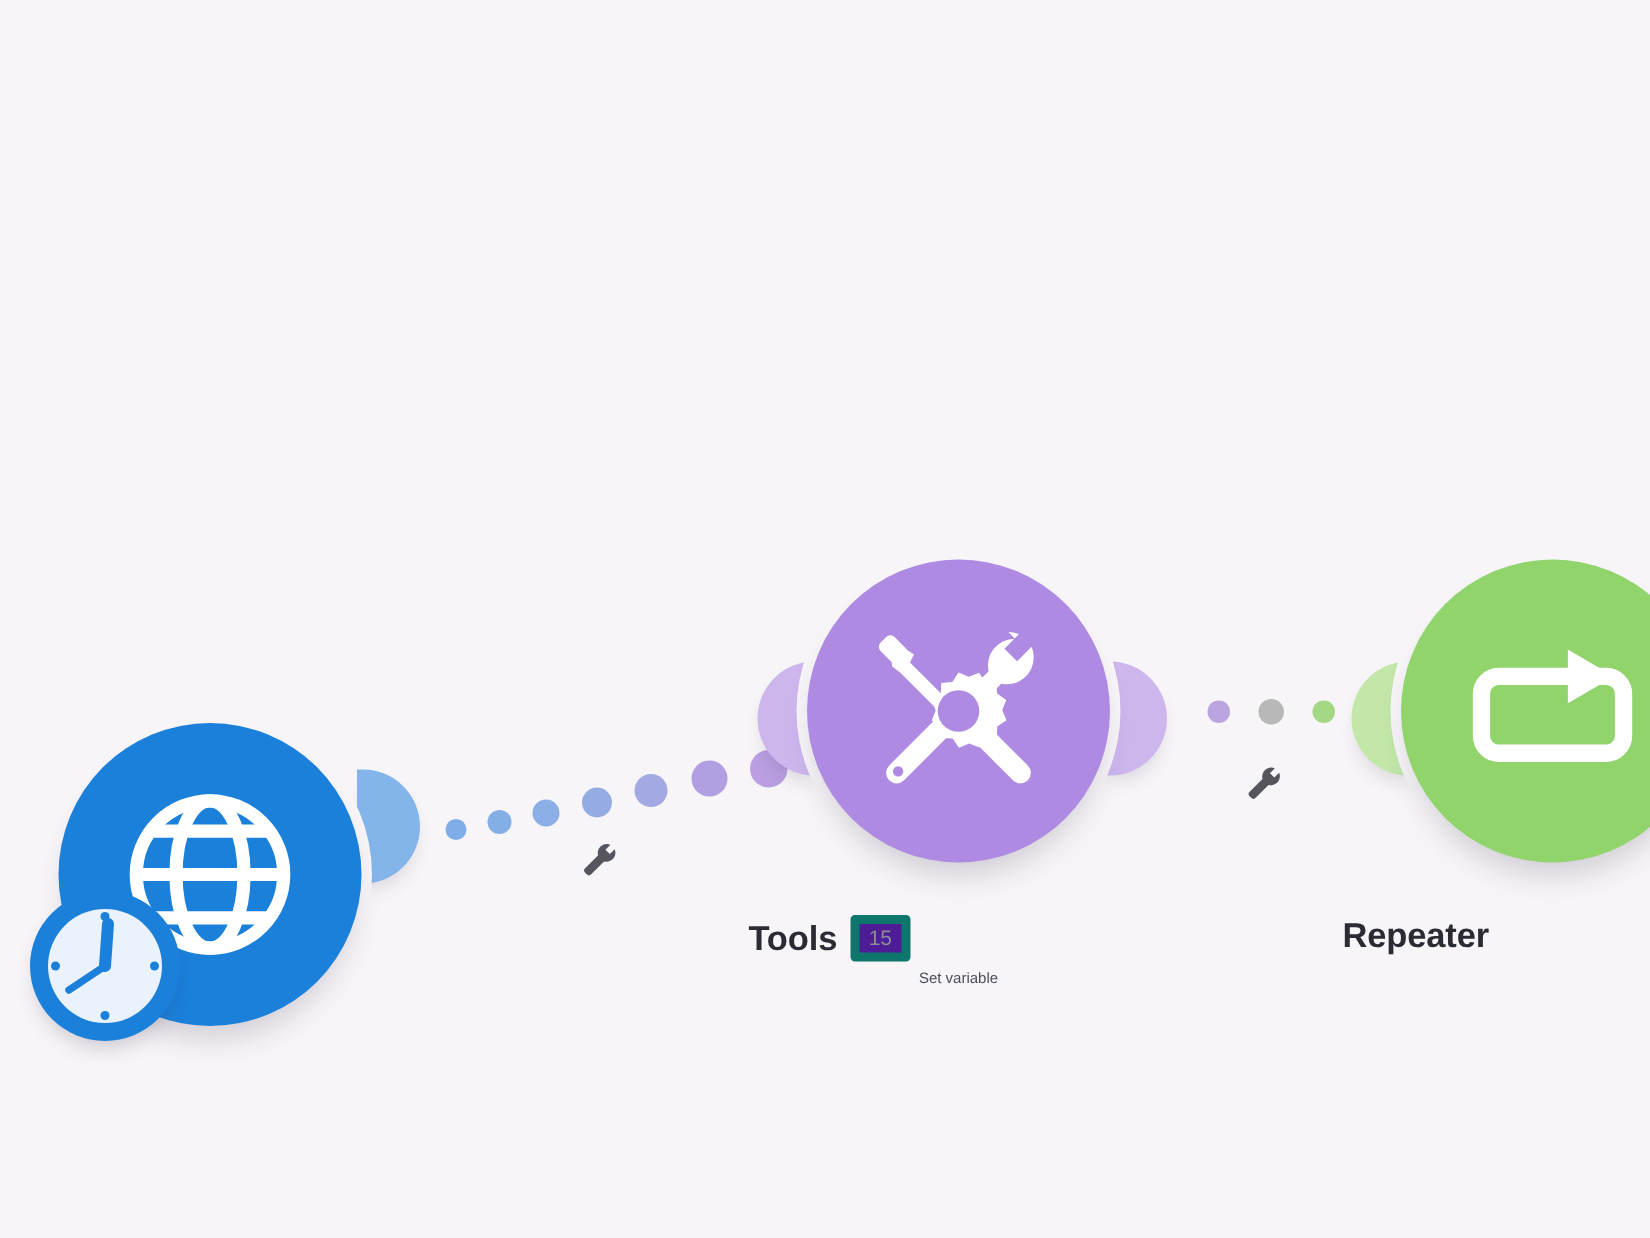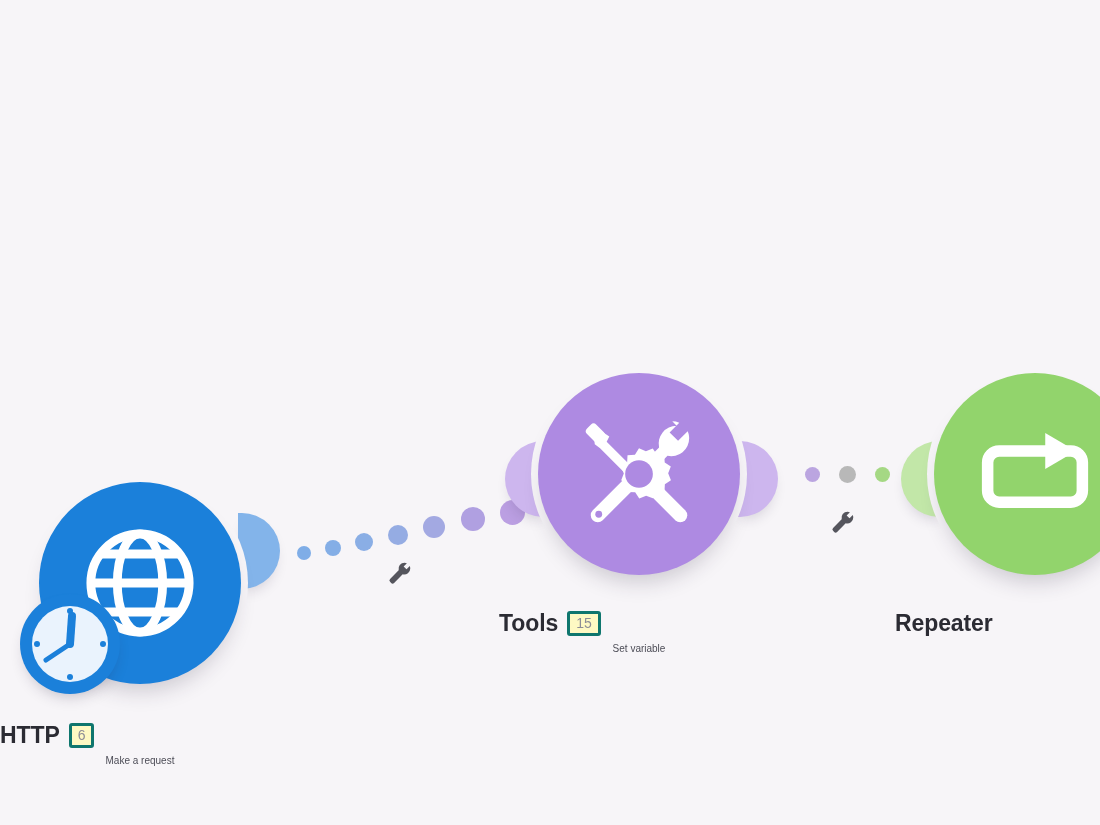--- a/index.html
+++ b/index.html
@@ -74,23 +74,23 @@
   }
   .label-title {
     font-size: 23px;
     font-weight: bold;
     color: #2b2b33;
     letter-spacing: -0.1px;
   }
   .label-badge {
     font-size: 14px;
     color: #8d8d96;
-    border: 3px solid #0f766e;
+    border: 6px solid #0f766e;
     border-radius: 3px;
-    background: #fef9c3;
+    background: #4c1d95;
     padding: 1px 6px 2px;
     line-height: 1.15;
   }
   .label-sub {
     margin-top: 6px;
     font-size: 10px;
     color: #4d4d57;
   }
 
   
@@ -147,25 +147,20 @@
           <circle cx="17" cy="50" r="3"></circle>
         </g>
         <g stroke="#1b80da" stroke-linecap="round" fill="none">
           <line x1="50" y1="50" x2="52" y2="22" stroke-width="8"></line>
           <line x1="50" y1="50" x2="26" y2="66" stroke-width="5"></line>
         </g>
       </svg>
     </div>
 
     <div class="node-label" style="left:0px; top:722px; width:280px;">
-      <div class="label-row">
-        <span class="label-title">HTTP</span>
-        <span class="label-badge">6</span>
-      </div>
-      <div class="label-sub">Make a request</div>
     </div>
   </div>
 
   <div>
     <div class="dot" style="left:297px; top:546px; width:14px; height:14px; background:#7fade7;"></div>
     <div class="dot" style="left:325px; top:540px; width:16px; height:16px; background:#84aee6;"></div>
     <div class="dot" style="left:355px; top:533px; width:18px; height:18px; background:#8aaee5;"></div>
     <div class="dot" style="left:388px; top:525px; width:20px; height:20px; background:#95ace3;"></div>
     <div class="dot" style="left:423px; top:516px; width:22px; height:22px; background:#a3a9e2;"></div>
     <div class="dot" style="left:461px; top:507px; width:24px; height:24px; background:#b0a0e1;"></div>

